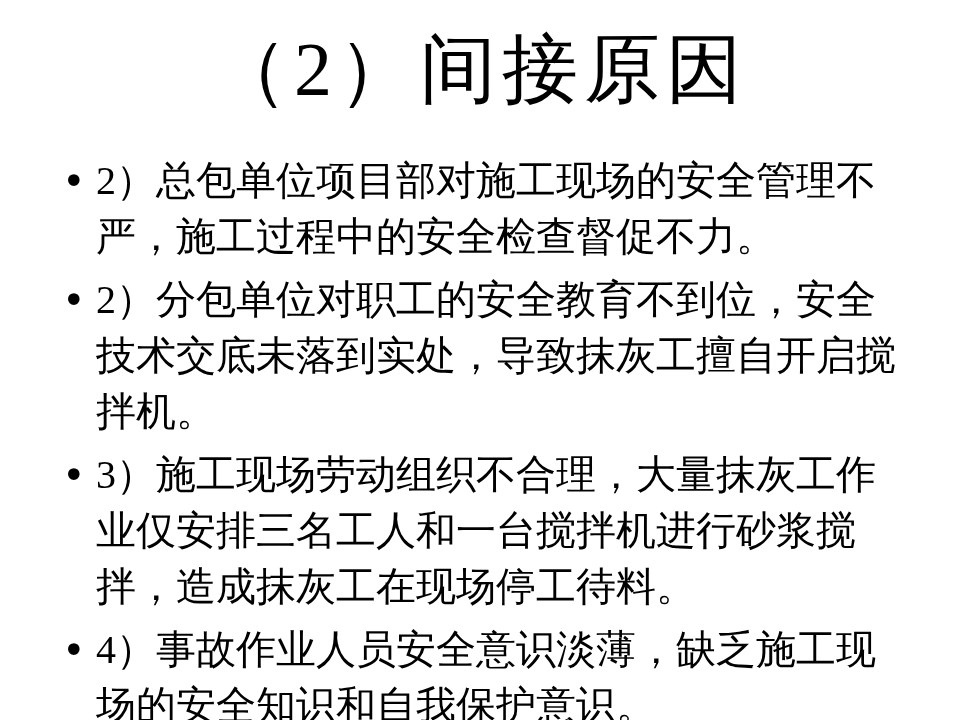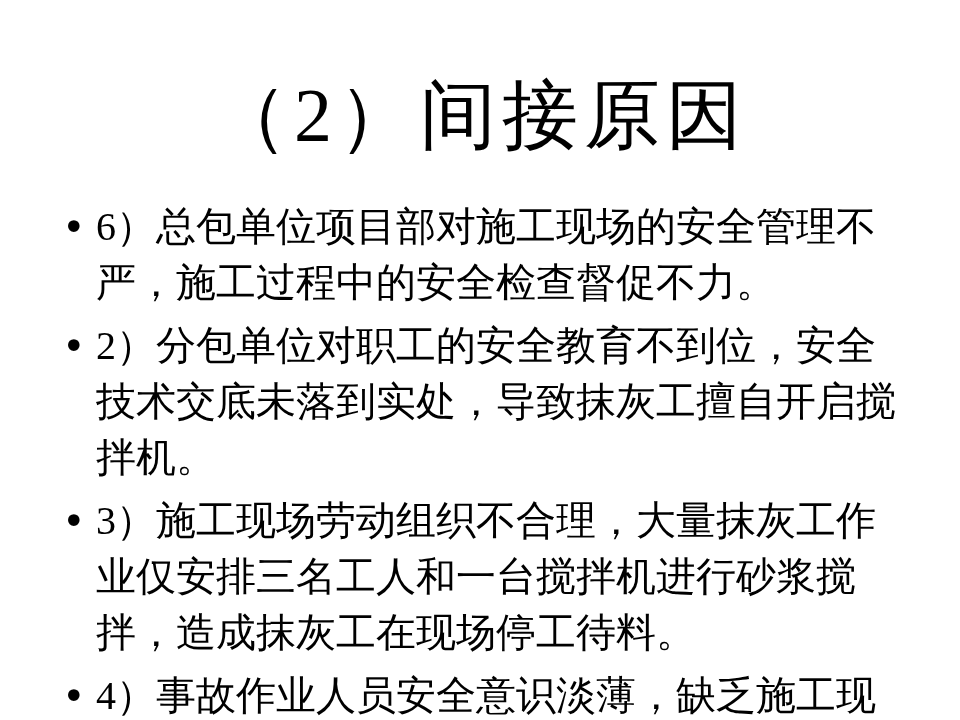--- a/index.html
+++ b/index.html
@@ -12,22 +12,22 @@
     width: 960px;
     height: 720px;
     margin: 0 auto;
     background: #ffffff;
     color: #000000;
     font-family: "Liberation Serif", "DejaVu Serif", serif;
     overflow: hidden;
     box-sizing: border-box;
   }
   .slide-title {
-    margin: 16px;
-    padding-top: 56px;
+    margin: 0;
+    padding-top: 26px;
     text-align: center;
     font-size: 76px;
     font-weight: normal;
     letter-spacing: 6px;
     line-height: 1.15;
     white-space: nowrap;
   }
   .bullet-list {
     list-style: none;
     margin: 40px 52px 0 62px;
@@ -56,21 +56,21 @@
 <body>
 
 <div class="slide">
 
   <h1 class="slide-title">（2）间接原因</h1>
 
   <ul class="bullet-list">
 
     <li class="bullet-item">
       <span class="bullet-marker">•</span>
-      <span class="bullet-text">6）总包单位项目部对施工现场的安全管理不严，施工过程中的安全检查督促不力。</span>
+      <span class="bullet-text">2）总包单位项目部对施工现场的安全管理不严，施工过程中的安全检查督促不力。</span>
     </li>
 
     <li class="bullet-item">
       <span class="bullet-marker">•</span>
       <span class="bullet-text">2）分包单位对职工的安全教育不到位，安全技术交底未落到实处，导致抹灰工擅自开启搅拌机。</span>
     </li>
 
     <li class="bullet-item">
       <span class="bullet-marker">•</span>
       <span class="bullet-text">3）施工现场劳动组织不合理，大量抹灰工作业仅安排三名工人和一台搅拌机进行砂浆搅拌，造成抹灰工在现场停工待料。</span>

